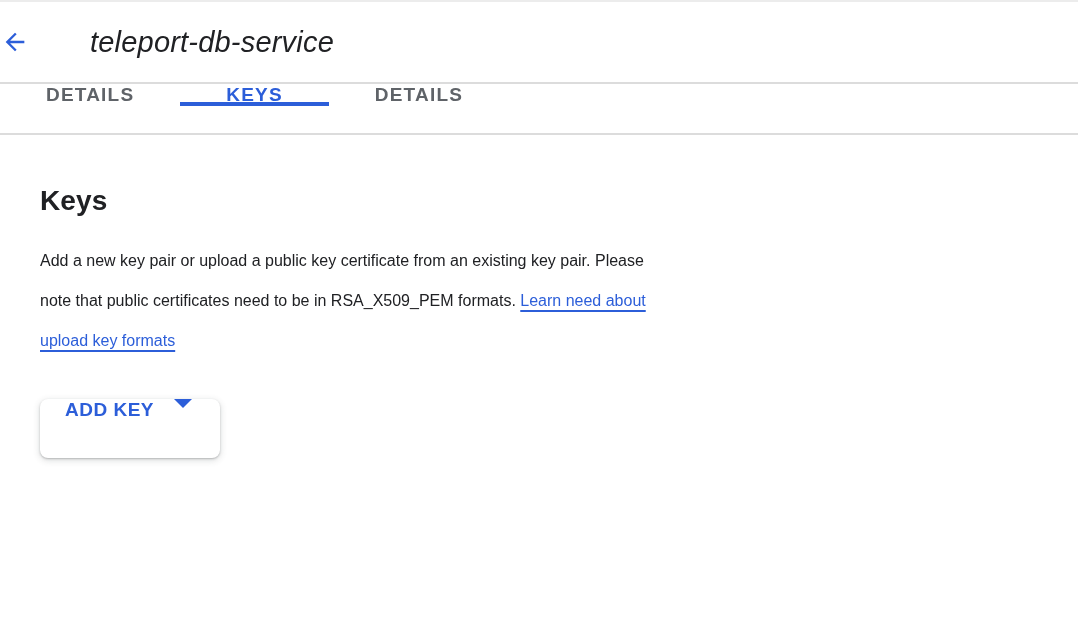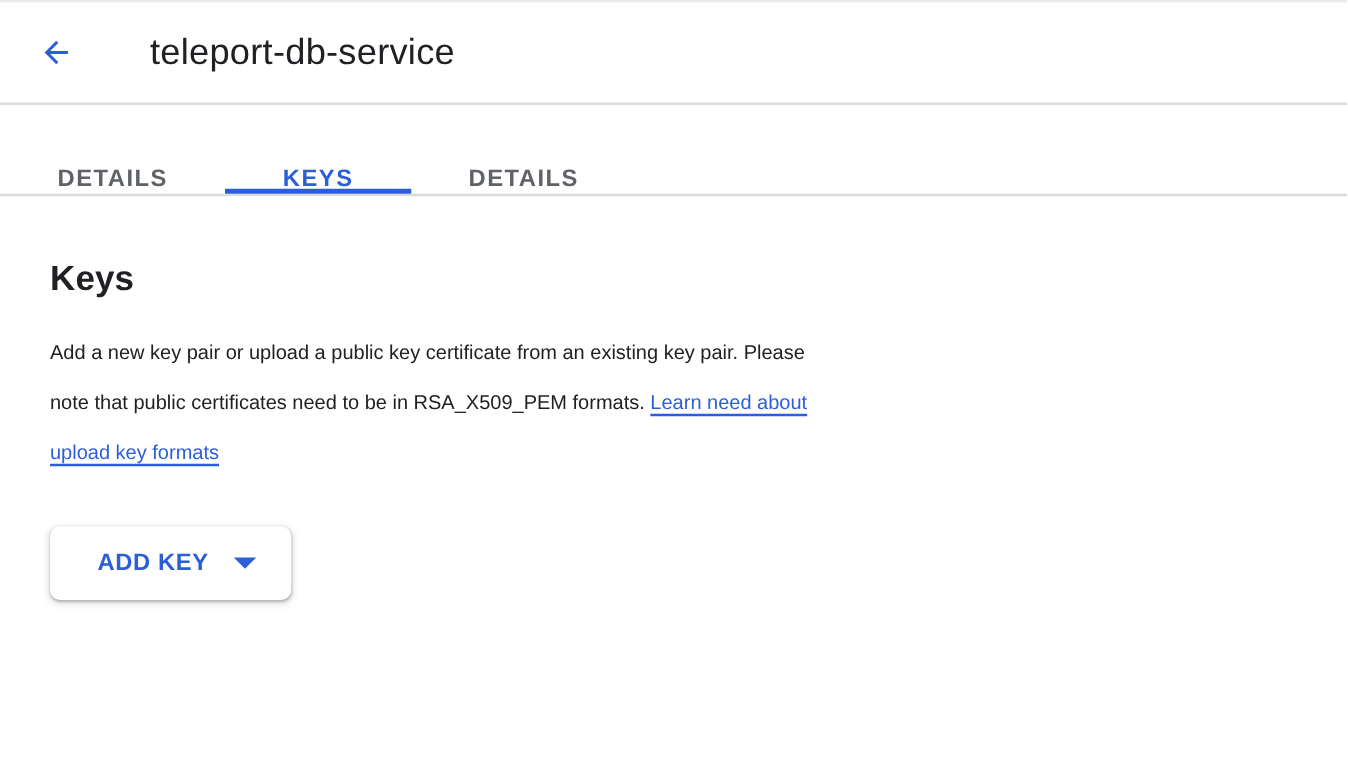--- a/index.html
+++ b/index.html
@@ -13,23 +13,23 @@
     background: #ffffff;
     overflow: hidden;
     border-top: 2px solid #ececec;
   }
 
   
   .header {
     height: 82px;
     display: flex;
     align-items: center;
-    padding-left: 30px;
     border-bottom: 2px solid #dcdcdc;
     background: #ffffff;
+    font-style: italic;
   }
   .back-btn {
     background: none;
     border: none;
     width: 30px;
     height: 30px;
     display: flex;
     align-items: center;
     justify-content: center;
     cursor: pointer;
@@ -39,23 +39,23 @@
   .page-title {
     margin-left: 60px;
     font-size: 29px;
     font-weight: 400;
     letter-spacing: 0.2px;
     color: #202124;
   }
 
   
   .tabbar {
-    height: 73px;
+    height: 51px;
     display: flex;
-    align-items: flex-end;
+    align-items: flex-start;
     border-bottom: 2px solid #dcdcdc;
     background: #ffffff;
   }
   .tab {
     position: relative;
     display: flex;
     align-items: center;
     padding: 0 46px;
     font-size: 19px;
     font-weight: 700;
@@ -96,23 +96,22 @@
     color: #2c5ed9;
     text-decoration: underline;
     text-decoration-thickness: 2px;
     text-underline-offset: 4px;
     cursor: pointer;
   }
 
   
   .add-key-btn {
     display: inline-flex;
-    align-items: center;
     height: 59px;
-    padding: 0 28px 0 38px;
+    padding: 0 28px 0 25px;
     background: #ffffff;
     border: none;
     border-radius: 8px;
     box-shadow: 0 1px 2px rgba(60,64,67,0.30), 0 2px 6px 1px rgba(60,64,67,0.15);
     color: #2c5ed9;
     font-family: "Liberation Sans", sans-serif;
     font-size: 19px;
     font-weight: 700;
     letter-spacing: 0.5px;
     cursor: pointer;

